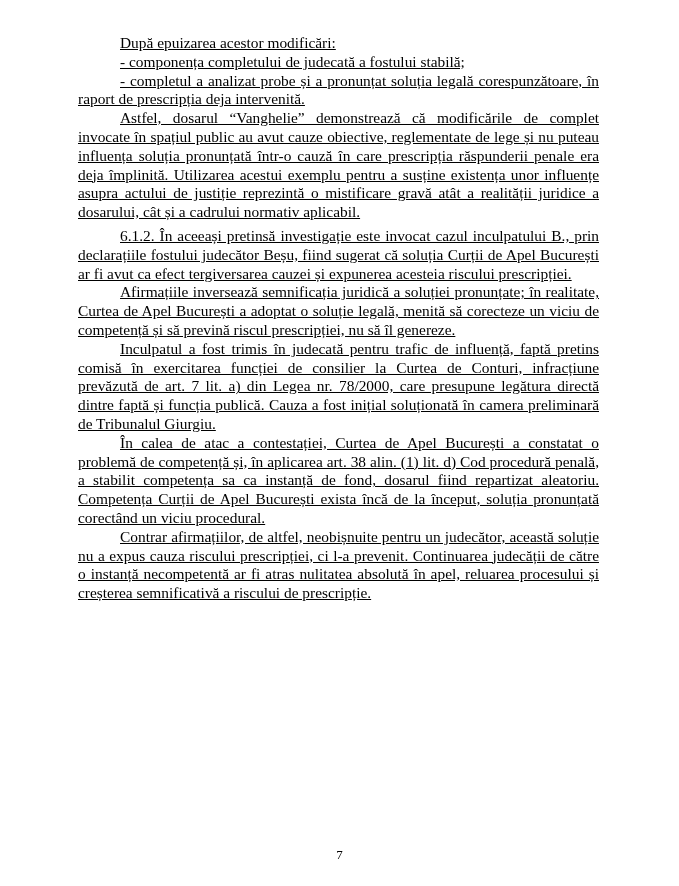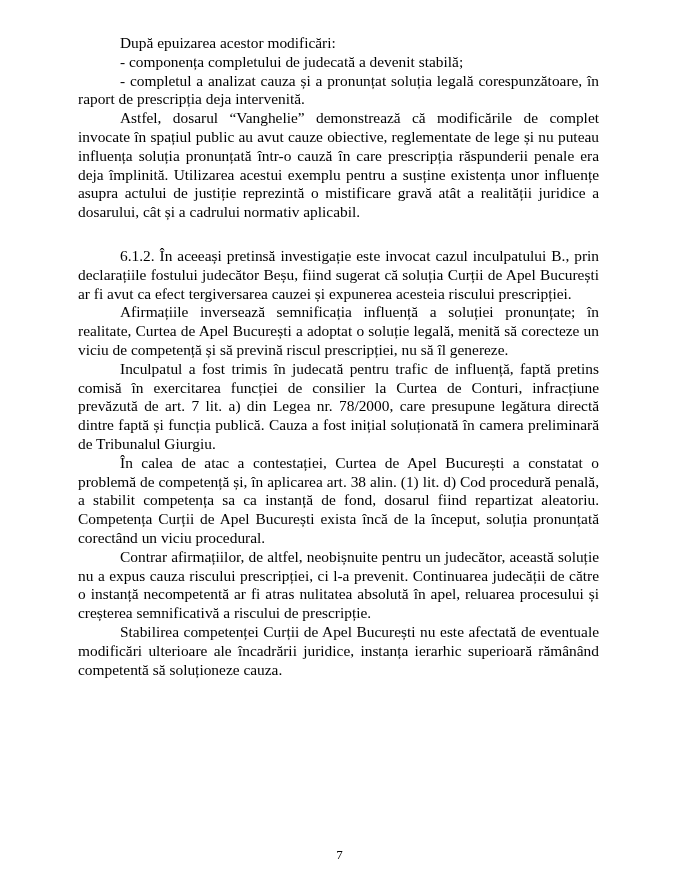--- a/index.html
+++ b/index.html
@@ -21,43 +21,43 @@
     top: 34px;
     width: 521px;
   }
   .para {
     margin: 0;
     font-size: 15.4px;
     line-height: 18.8px;
     text-align: justify;
     text-indent: 42px;
     hyphens: none;
+    text-decoration: underline;
   }
   .para.gap-before {
-    margin-top: 25px;
+    margin-top: 5px;
   }
   .page-number {
     position: absolute;
     left: 0;
     width: 679px;
     top: 847px;
     text-align: center;
     font-size: 13px;
     line-height: 16px;
   }
 </style>
 </head>
 <body>
 
 <div class="page">
   <p class="para">După epuizarea acestor modificări:</p>
-  <p class="para">- componența completului de judecată a devenit stabilă;</p>
-  <p class="para">- completul a analizat cauza și a pronunțat soluția legală corespunzătoare, în raport de prescripția deja intervenită.</p>
+  <p class="para">- componența completului de judecată a fostului stabilă;</p>
+  <p class="para">- completul a analizat probe și a pronunțat soluția legală corespunzătoare, în raport de prescripția deja intervenită.</p>
   <p class="para">Astfel, dosarul “Vanghelie” demonstrează că modificările de complet invocate în spațiul public au avut cauze obiective, reglementate de lege și nu puteau influența soluția pronunțată într-o cauză în care prescripția răspunderii penale era deja împlinită. Utilizarea acestui exemplu pentru a susține existența unor influențe asupra actului de justiție reprezintă o mistificare gravă atât a realității juridice a dosarului, cât și a cadrului normativ aplicabil.</p>
   <p class="para gap-before">6.1.2. În aceeași pretinsă investigație este invocat cazul inculpatului B., prin declarațiile fostului judecător Beșu, fiind sugerat că soluția Curții de Apel București ar fi avut ca efect tergiversarea cauzei și expunerea acesteia riscului prescripției.</p>
-  <p class="para">Afirmațiile inversează semnificația influență a soluției pronunțate; în realitate, Curtea de Apel București a adoptat o soluție legală, menită să corecteze un viciu de competență și să prevină riscul prescripției, nu să îl genereze.</p>
+  <p class="para">Afirmațiile inversează semnificația juridică a soluției pronunțate; în realitate, Curtea de Apel București a adoptat o soluție legală, menită să corecteze un viciu de competență și să prevină riscul prescripției, nu să îl genereze.</p>
   <p class="para">Inculpatul a fost trimis în judecată pentru trafic de influență, faptă pretins comisă în exercitarea funcției de consilier la Curtea de Conturi, infracțiune prevăzută de art. 7 lit. a) din Legea nr. 78/2000, care presupune legătura directă dintre faptă și funcția publică. Cauza a fost inițial soluționată în camera preliminară de Tribunalul Giurgiu.</p>
   <p class="para">În calea de atac a contestației, Curtea de Apel București a constatat o problemă de competență și, în aplicarea art. 38 alin. (1) lit. d) Cod procedură penală, a stabilit competența sa ca instanță de fond, dosarul fiind repartizat aleatoriu. Competența Curții de Apel București exista încă de la început, soluția pronunțată corectând un viciu procedural.</p>
   <p class="para">Contrar afirmațiilor, de altfel, neobișnuite pentru un judecător, această soluție nu a expus cauza riscului prescripției, ci l-a prevenit. Continuarea judecății de către o instanță necompetentă ar fi atras nulitatea absolută în apel, reluarea procesului și creșterea semnificativă a riscului de prescripție.</p>
-  <p class="para">Stabilirea competenței Curții de Apel București nu este afectată de eventuale modificări ulterioare ale încadrării juridice, instanța ierarhic superioară rămânând competentă să soluționeze cauza.</p>
 </div>
 
 <div class="page-number">7</div>
 
 </body></html>

